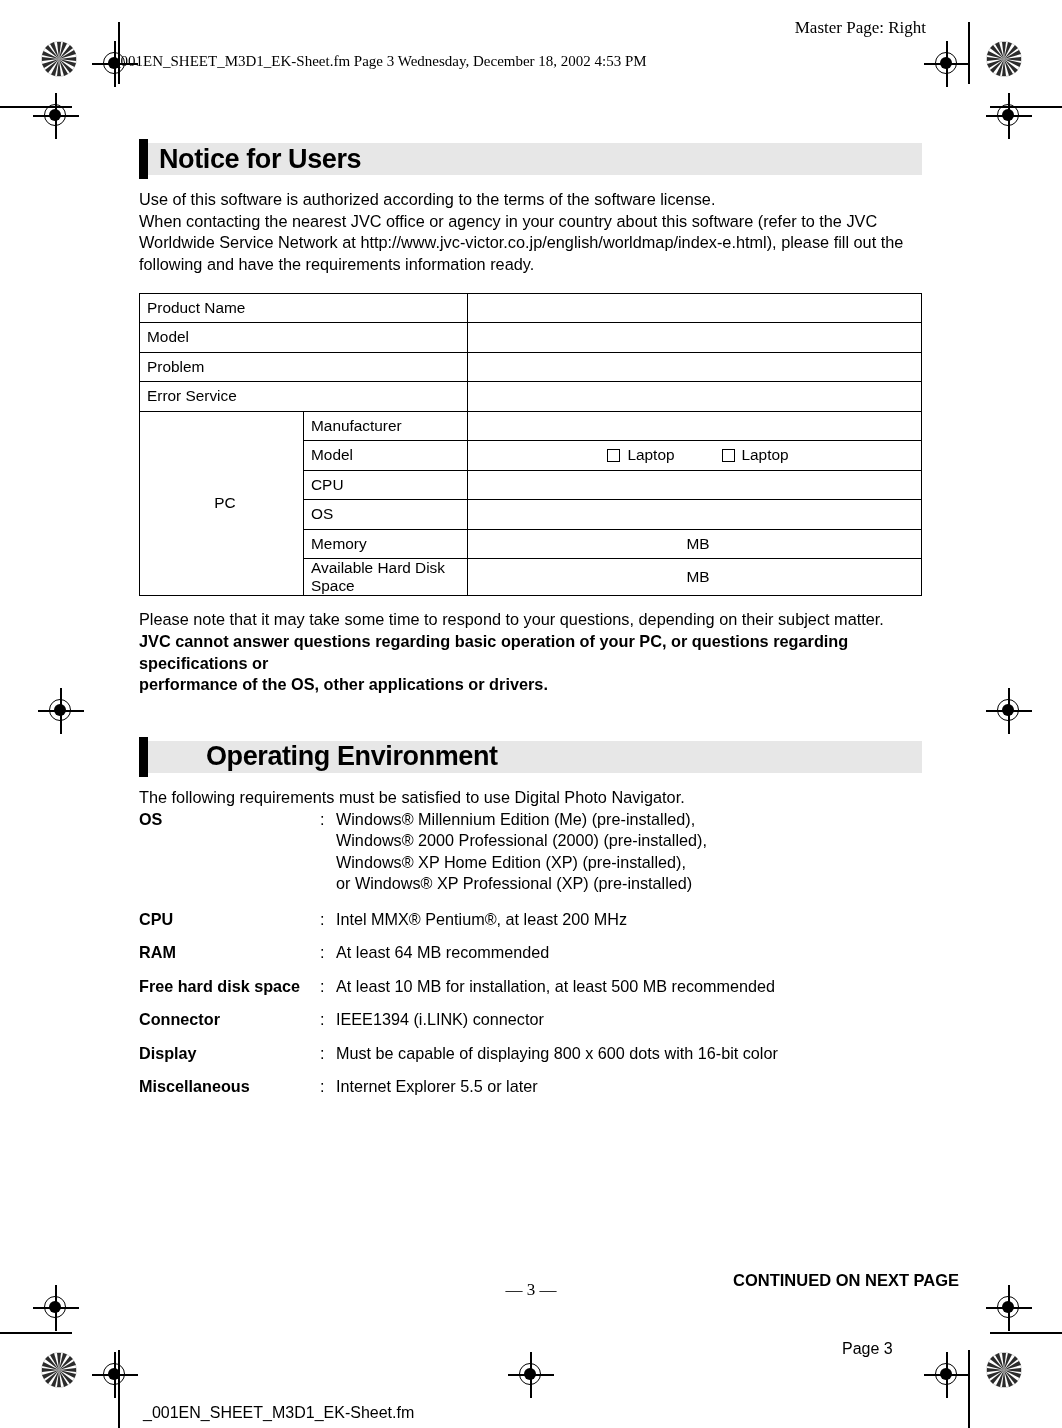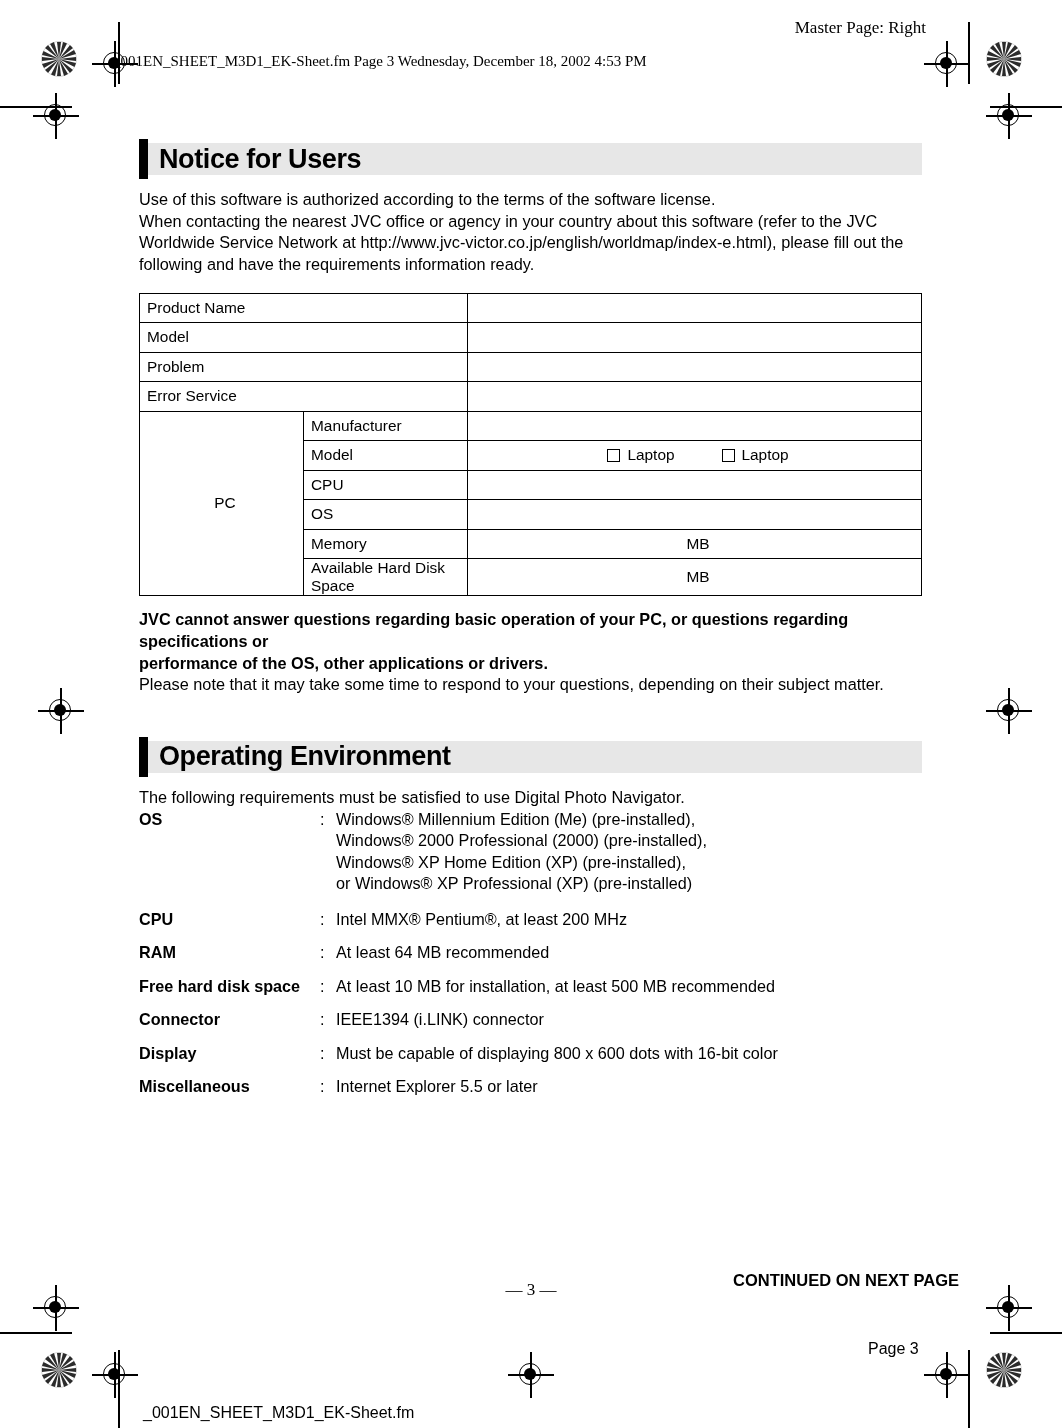--- a/index.html
+++ b/index.html
@@ -209,21 +209,21 @@
   .foot-file {
     position: absolute;
     left: 143px;
     top: 1404px;
     font-size: 16px;
     white-space: nowrap;
     font-family: "Liberation Sans", sans-serif;
   }
   .foot-page {
     position: absolute;
-    left: 868px;
+    left: 842px;
     top: 1340px;
     font-size: 16px;
     white-space: nowrap;
     font-family: "Liberation Sans", sans-serif;
   }
 </style>
 </head>
 <body>
 
 <div class="star" style="left:41px; top:41px;">
@@ -468,27 +468,27 @@
         <td class="c-label-2">Memory</td>
         <td class="c-value c-value-center">MB</td>
       </tr>
       <tr>
         <td class="c-label-2">Available Hard Disk Space</td>
         <td class="c-value c-value-center">MB</td>
       </tr>
     </tbody>
   </table>
 
+  <p class="body">Please note that it may take some time to respond to your questions, depending on their subject matter.</p>
   <p class="body bold">
     <span>JVC cannot answer questions regarding basic operation of your PC, or questions regarding specifications or</span><br>
     <span>performance of the OS, other applications or drivers.</span>
   </p>
-  <p class="body">Please note that it may take some time to respond to your questions, depending on their subject matter.</p>
-
-  <div class="section-bar" style="margin-top:45px;">
+
+  <div class="section-bar" style="margin-top:45px;gap:47px;">
     <div class="accent"></div>
     <h1>Operating Environment</h1>
   </div>
 
   <p class="body">The following requirements must be satisfied to use Digital Photo Navigator.</p>
 
 
   <div class="spec-row">
     <div class="term">OS</div>
     <div class="colon">:</div>

